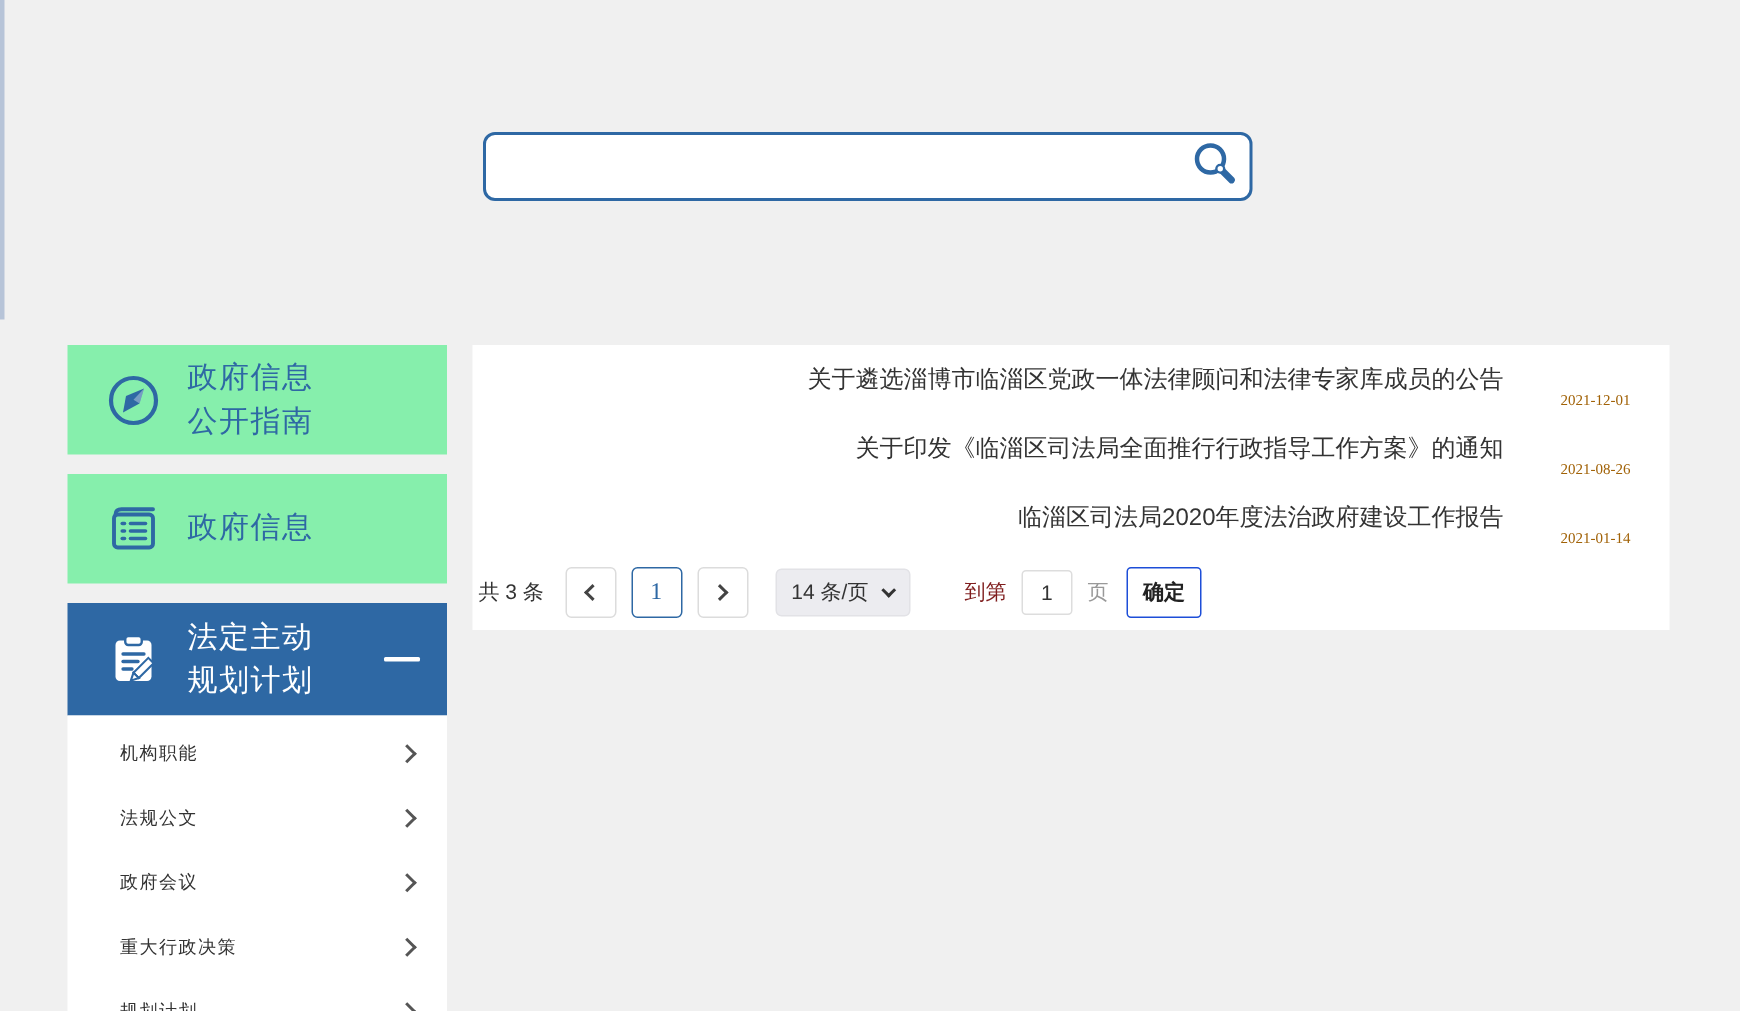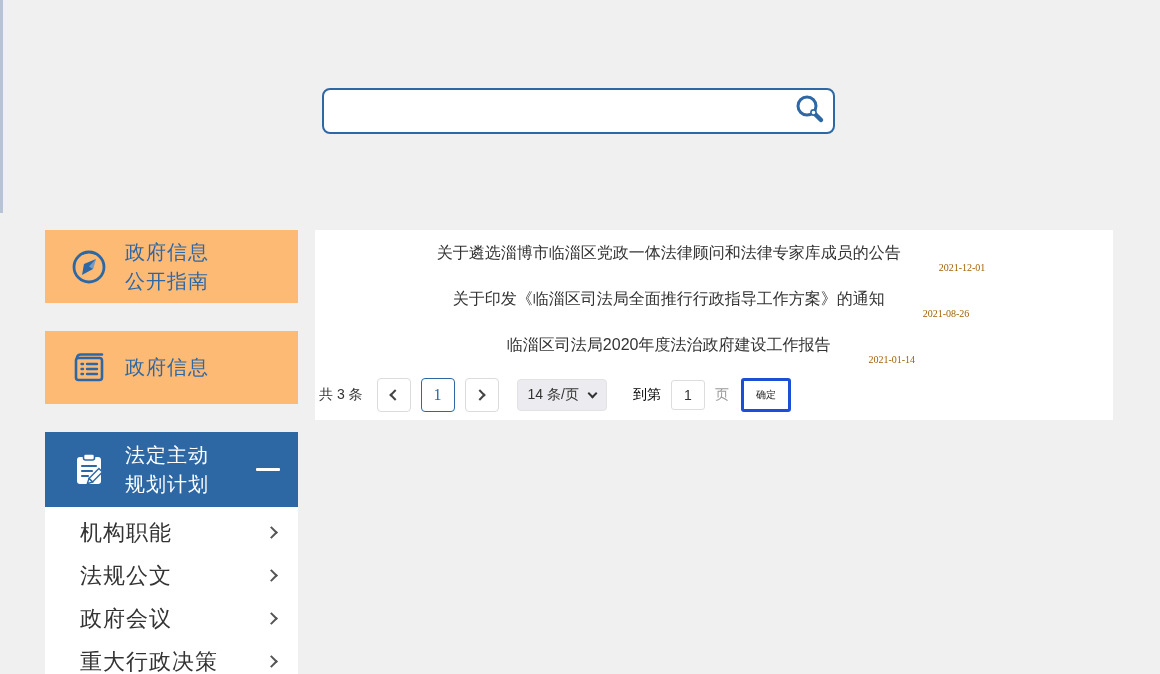--- a/index.html
+++ b/index.html
@@ -25,48 +25,48 @@
     flex:1; height:100%; border:none; outline:none; background:transparent;
     font-size:16px; padding:0 14px; color:#333;
   }
   .search-btn {
     width:46px; height:100%; background:transparent; border:none; cursor:pointer;
     display:flex; align-items:center; justify-content:center;
   }
   
   .sidebar { position:absolute; left:45px; top:230px; width:253px; }
   .side-card {
-    width:253px; height:73px; background:#fdba74; margin-bottom:28px;
+    width:253px; height:73px; background:#86efac; margin-bottom:13px;
     display:flex; align-items:center; padding:0 18px 0 24px; cursor:pointer;
   }
   .side-card .icon-wrap { width:40px; height:40px; flex:0 0 40px; display:flex; align-items:center; justify-content:center; }
   .side-card .labels { margin-left:16px; flex:1; }
   .side-card .labels div {
     color:#2e68a4; font-size:20px; line-height:29px; letter-spacing:1px;
   }
   .side-card.active { background:#2e68a4; height:75px; margin-bottom:0; }
   .side-card.active .labels div { color:#fff; }
   .minus-bar { width:24px; height:3px; background:#fff; border-radius:1px; }
   .submenu { background:#fff; width:253px; height:197px; padding-top:4px; }
   .submenu-item {
     height:43px; display:flex; align-items:center; justify-content:space-between;
     padding:0 22px 0 35px; cursor:pointer;
   }
-  .submenu-item .lbl { font-size:22px; color:#333; letter-spacing:1px; }
+  .submenu-item .lbl { font-size:12px; color:#333; letter-spacing:1px; }
   .chev-right {
     width:9px; height:9px; border-top:2px solid #555; border-right:2px solid #555;
     transform:rotate(45deg); flex:0 0 9px;
   }
   
   .main-panel {
     position:absolute; left:315px; top:230px; width:798px; height:190px;
     background:#fff;
   }
   .article-row {
-    height:46px; display:flex; align-items:center; justify-content:center;
+    height:46px; display:flex; align-items:center; justify-content:flex-end;
     padding:0 26px 0 20px; cursor:pointer;gap:18px;
   }
   .article-title { font-size:16px; color:#333; white-space:nowrap; overflow:hidden; }
   .article-date {
     font-family:"Liberation Serif","DejaVu Serif",serif;
     font-size:10px; color:#a16207; flex:0 0 auto; margin-left:20px;margin-top:29px;
   }
   
   .pagination {
     height:34px; margin-top:10px; padding-left:4px;
@@ -82,29 +82,29 @@
   .pg-chev.left  { transform:rotate(-135deg); margin-left:3px; }
   .pg-chev.right { transform:rotate(45deg);  margin-right:3px; }
   .page-size {
     height:32px; background:#ececf0; border:1px solid #e2e2e6; border-radius:4px;
     display:flex; align-items:center; padding:0 10px; margin-left:8px; cursor:pointer;
   }
   .page-size .caret {
     width:7px; height:7px; border-top:2px solid #333; border-right:2px solid #333;
     transform:rotate(135deg); margin-left:10px; margin-bottom:3px;
   }
-  .goto-prefix { color:#000000; margin-left:26px; }
+  .goto-prefix { color:#7f1d1d; margin-left:36px; }
   .goto-input {
     width:34px; height:30px; border:1px solid #ddd; border-radius:3px; background:#fff;
     text-align:center; font-size:14px; color:#333; margin:0 10px; outline:none;
   }
   .goto-suffix { color:#999; margin-right:12px; }
   .confirm-btn {
-    width:50px; height:34px; background:#fff; border:3px solid #1d4ed8; border-radius:3px;
-    font-size:10px; font-weight:normal; color:#222; cursor:pointer;
+    width:50px; height:34px; background:#fff; border:1px solid #1d4ed8; border-radius:3px;
+    font-size:14px; font-weight:bold; color:#222; cursor:pointer;
   }
 </style>
 </head>
 <body>
 
 <div class="edge-strip"></div>
 
 <div class="search-bar">
   <input class="search-input" type="text" placeholder="" style="">
   <button class="search-btn">

